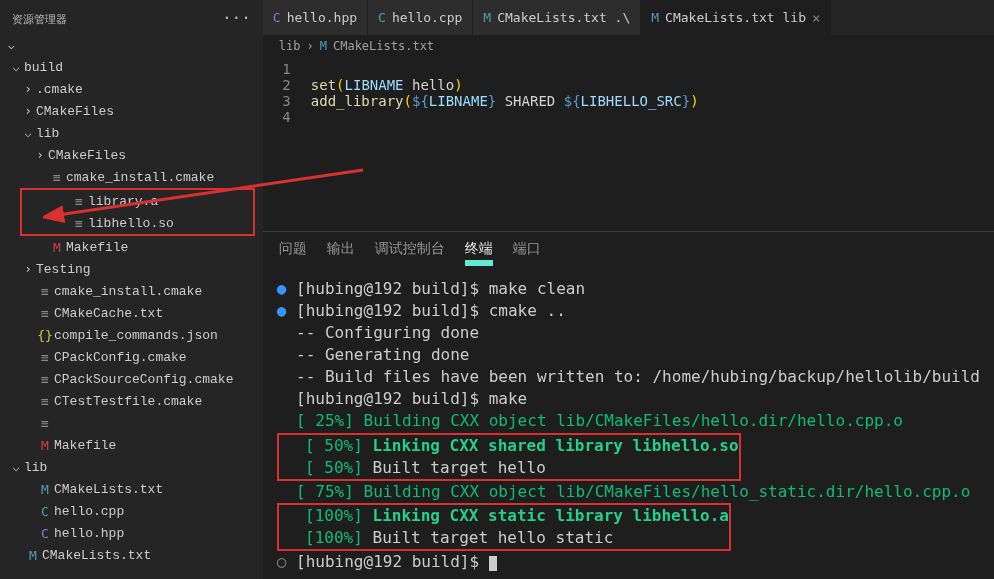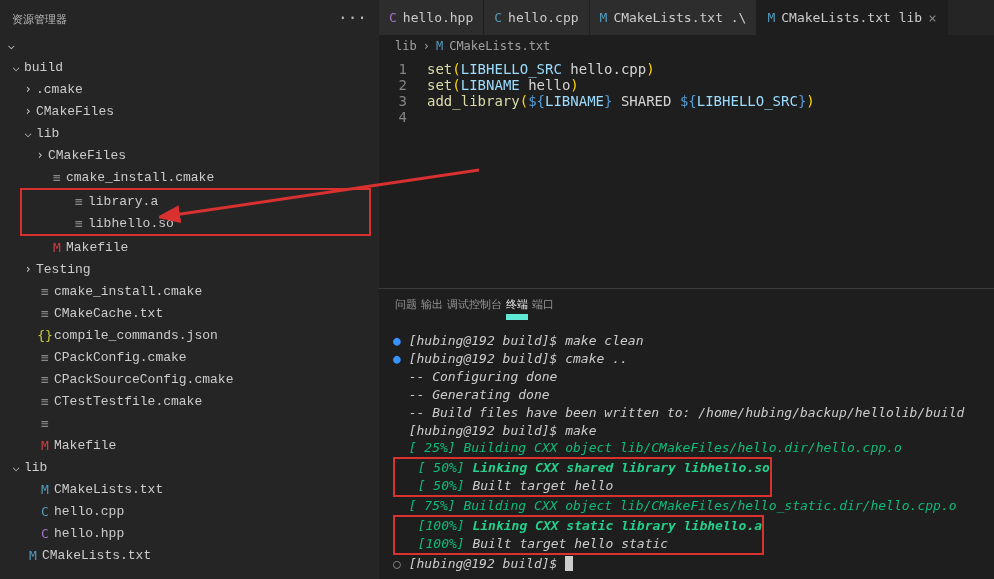--- a/index.html
+++ b/index.html
@@ -33,24 +33,24 @@
 .editor { flex: 1; padding: 4px 0; font-family: Consolas, monospace; font-size: 14px; }
 .line { display: flex; }
 .line-num { width: 48px; text-align: right; padding-right: 20px; color: #858585; }
 .code { white-space: pre; }
 .c-fn { color: #dcdcaa; }
 .c-var { color: #9cdcfe; }
 .c-kw { color: #569cd6; }
 .c-punc { color: #d4d4d4; }
 .c-br { color: #ffd700; }
 .panel { border-top: 1px solid #3c3c3c; }
-.panel-tabs { display: flex; gap: 4px; padding: 6px 16px; font-size: 11px; color: #969696; }
+.panel-tabs { display: flex; gap: 20px; padding: 6px 16px; font-size: 14px; color: #969696; }
 .panel-tab { cursor: pointer; padding: 2px 0; }
 .panel-tab.active { color: #e7e7e7; border-bottom: 6px solid #5eead4; }
-.terminal { padding: 6px 14px; font-family: Consolas, monospace; font-size: 13px; line-height: 1.38; font-style: italic; }
+.terminal { padding: 6px 14px; font-family: Consolas, monospace; font-size: 16px; line-height: 1.38; }
 .term-line { white-space: pre; }
 .t-bullet { color: #3794ff; }
 .t-circle { color: #888; }
 .t-prompt { color: #cccccc; }
 .t-green { color: #0dbc79; }
 .t-greenb { color: #23d18b; font-weight: bold; }
 .term-box { border: 2px solid #d93030; display: inline-block; padding-left: 7px; }
 .arrow-svg { position: absolute; top: 160px; left: -220px; pointer-events: none; z-index: 10; }
 .cursor-block { display: inline-block; width: 8px; height: 15px; background: #cccccc; vertical-align: text-bottom; }
 </style>
@@ -201,21 +201,20 @@
       </div>
     <div class="breadcrumb">
       <span>lib</span>
       <span>›</span>
       <span class="ic-blue">M</span>
       <span>CMakeLists.txt</span>
     </div>
     <div class="editor" id="editor">
         <div class="line">
           <span class="line-num">1</span>
-          <span class="code"><span class="c-fn">set</span><span class="c-br">(</span><span class="c-var">LIBHELLO_SRC</span><span class="c-punc"> hello.cpp</span><span class="c-br">)</span></span>
         </div>
         <div class="line">
           <span class="line-num">2</span>
           <span class="code"><span class="c-fn">set</span><span class="c-br">(</span><span class="c-var">LIBNAME</span><span class="c-punc"> hello</span><span class="c-br">)</span></span>
         </div>
         <div class="line">
           <span class="line-num">3</span>
           <span class="code"><span class="c-fn">add_library</span><span class="c-br">(</span><span class="c-kw">${</span><span class="c-var">LIBNAME</span><span class="c-kw">}</span><span class="c-punc"> SHARED </span><span class="c-kw">${</span><span class="c-var">LIBHELLO_SRC</span><span class="c-kw">}</span><span class="c-br">)</span></span>
         </div>
         <div class="line">

